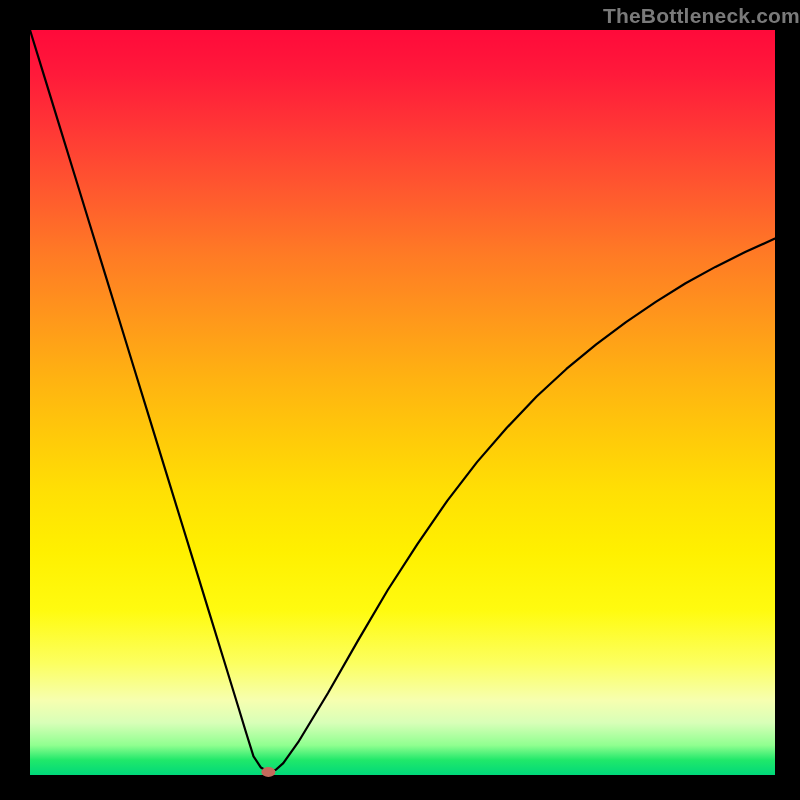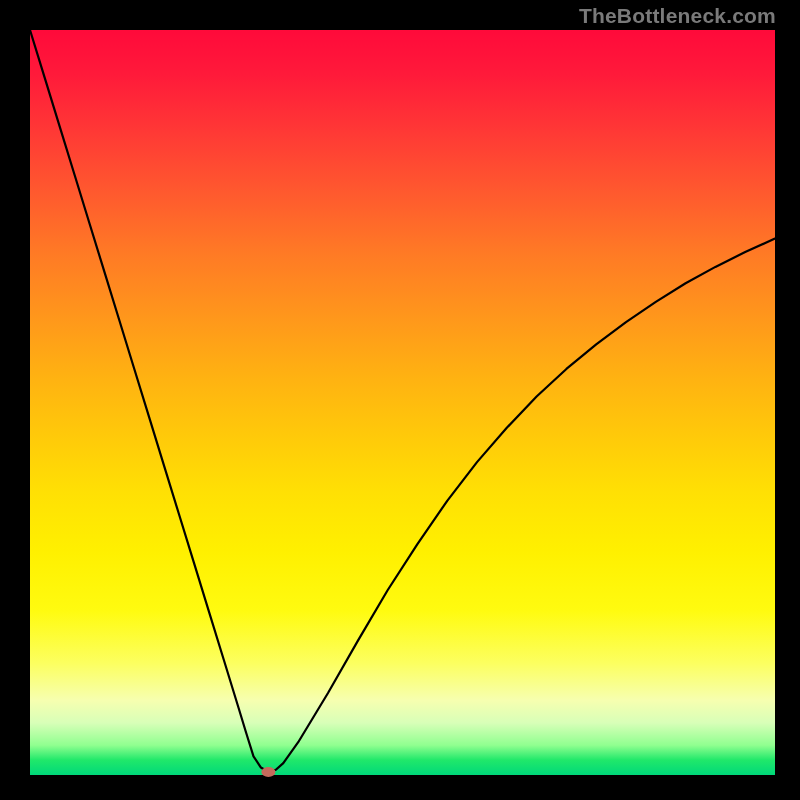--- a/index.html
+++ b/index.html
@@ -39,21 +39,21 @@
   .plot svg {
     position: absolute;
     left: 0; top: 0;
     width: 745px;
     height: 745px;
     overflow: visible;
   }
   .attribution {
     position: absolute;
     top: 4px;
-    right: 24px;
+    right: 0;
     font-family: Arial, Helvetica, sans-serif;
     font-size: 21px;
     font-weight: bold;
     color: #7a7a7a;
     letter-spacing: 0.2px;
     margin-left: 40px;
   }
 </style>
 </head>
 <body>

